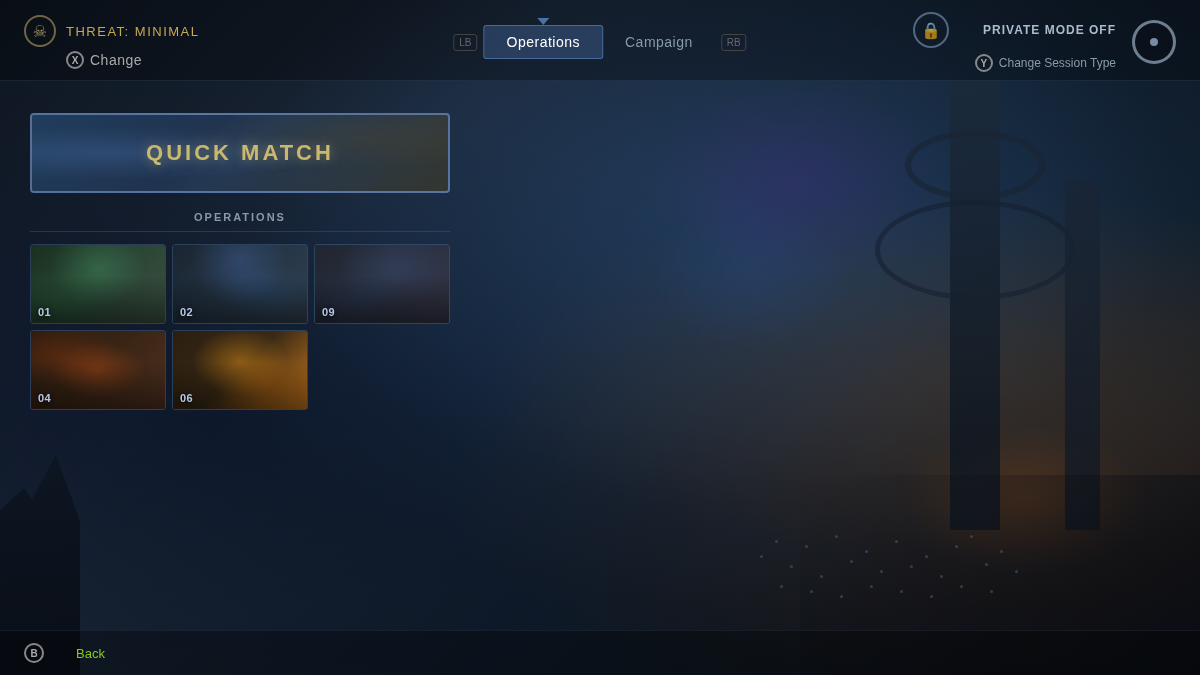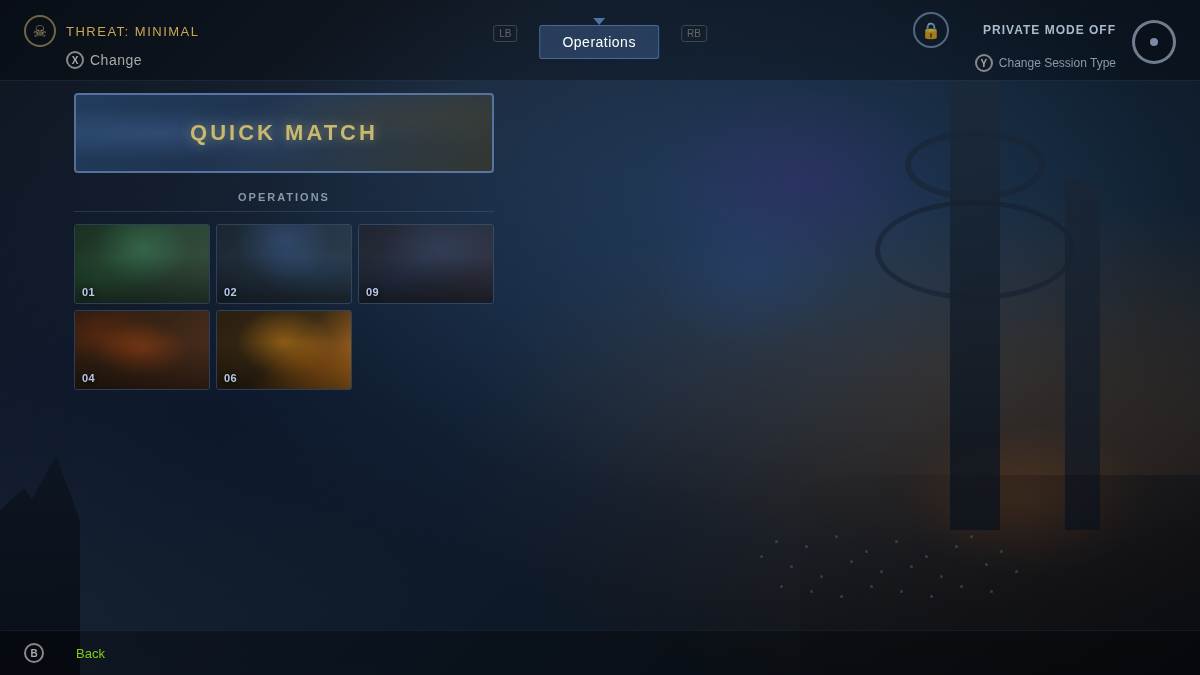--- a/index.html
+++ b/index.html
@@ -111,22 +111,22 @@
 
     .change-label {
       font-size: 14px;
       color: #aaa;
       letter-spacing: 0.5px;
     }
 
     
     .nav-tabs {
       display: flex;
-      align-items: flex-start;
-      gap: 16px;
+      align-items: center;
+      gap: 0;
       position: absolute;
       left: 50%;
       transform: translateX(-50%);
     }
 
     .lb-rb-hint {
       font-size: 10px;
       color: #666;
       padding: 2px 5px;
       border: 1px solid #444;
@@ -220,24 +220,23 @@
 
     .session-label {
       font-size: 12px;
       color: #8899aa;
     }
 
     
     .content-area {
       flex: 1;
       display: flex;
-      padding: 12px 30px;
+      padding: 32px 30px;
       position: relative;
       z-index: 5;
-      margin-left: 44px;
     }
 
     
     .left-panel {
       width: 470px;
       display: flex;
       flex-direction: column;
       gap: 18px;
     }
 
@@ -646,20 +645,23 @@
       </div>
     </div>
 
     <div class="nav-tabs">
       <span class="lb-rb-hint">LB</span>
 
       <div class="nav-tab active">
         <div class="nav-tab-arrow"></div>
         <span>Operations</span>
       </div>
+      <div class="nav-tab">
+        <span>Campaign</span>
+      </div>
 
       <span class="lb-rb-hint">RB</span>
     </div>
 
     <div style="display:flex;align-items:center;gap:16px;">
       <div class="private-section">
         <div class="private-mode-row">
           <div class="lock-icon-circle">🔒</div>
           <span class="private-text">PRIVATE MODE OFF</span>
         </div>

